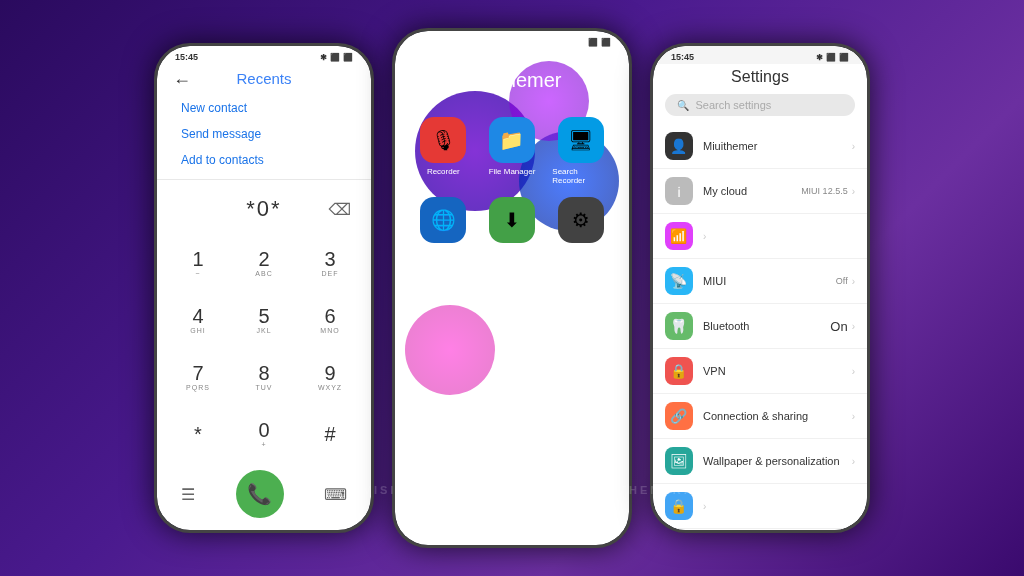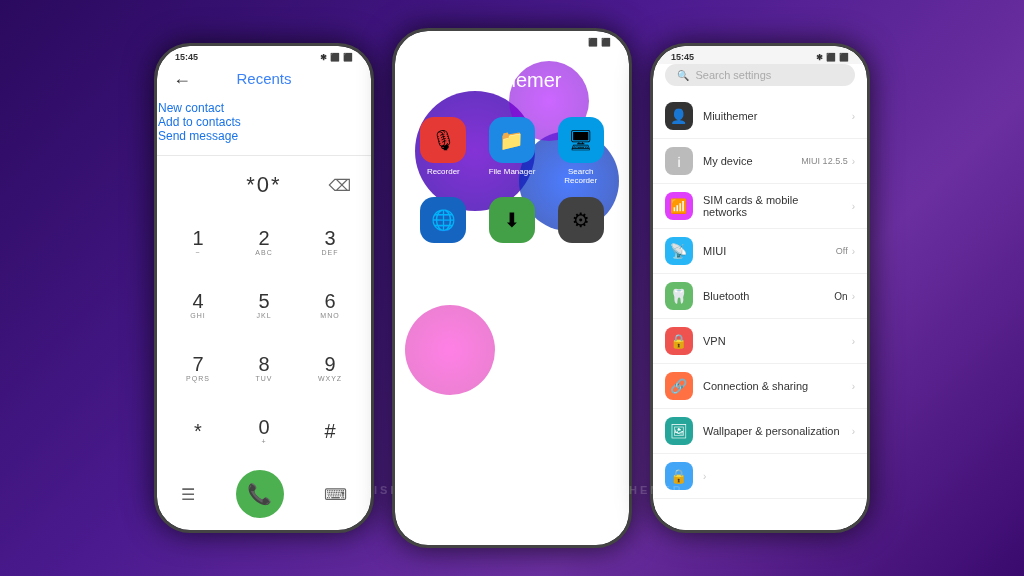--- a/index.html
+++ b/index.html
@@ -91,23 +91,24 @@
     .recents-title {
       position: absolute;
       left: 50%;
       transform: translateX(-50%);
       font-size: 15px;
       font-weight: 500;
       color: #3b82f6;
     }
 
     .contact-actions {
-      padding: 4px 1px 8px;
+      padding: 4px 24px 8px;
       display: flex;
       flex-direction: column;
+      gap: 12px;
     }
 
     .contact-action-item {
       color: #1a73e8;
       font-size: 12px;
     }
 
     .divider {
       height: 1px;
       background: #e8e8e8;
@@ -219,21 +220,21 @@
       border-radius: 14px;
       display: flex;
       align-items: center;
       justify-content: center;
       font-size: 20px;
     }
 
     .app-label {
       color: white;
       font-size: 8px;
-      text-align: center;
+      text-align: left;
     }
 
     .home-dots {
       display: flex;
       justify-content: center;
       gap: 4px;
       margin-top: 16px;
     }
 
     .dot {
@@ -330,21 +331,21 @@
       font-size: 10px;
     }
 
     .status-badge {
       font-size: 9px;
       color: #888;
     }
 
     .on-badge {
       color: #333;
-      font-size: 10px;
+      font-size: 13px;
     }
   </style>
 </head>
 <body>
 
 <div class="phone">
   <div class="phone-inner">
 
     <div class="status-bar">
       <span>15:45</span>
@@ -355,22 +356,22 @@
       </div>
     </div>
 
     <div class="phone1-header">
       <span class="back-arrow">←</span>
       <span class="recents-title">Recents</span>
     </div>
 
     <div class="contact-actions">
       <span class="contact-action-item">New contact</span>
+      <span class="contact-action-item">Send message</span>
       <span class="contact-action-item">Add to contacts</span>
-      <span class="contact-action-item">Send message</span>
     </div>
 
     <div class="divider"></div>
 
     <div class="dialpad-display">
       <span class="dial-number">*0*</span>
       <span class="backspace-icon">⌫</span>
     </div>
 
     <div class="dialpad">
@@ -494,52 +495,50 @@
 
     <div class="status-bar" style="background:#f5f5f5;">
       <span>15:45</span>
       <div class="status-icons">
         <span>✱</span>
         <span>⬛</span>
         <span>⬛</span>
       </div>
     </div>
 
+    <div class="settings-title">Settings</div>
 
     <div class="search-bar">
       <span class="search-icon-small">🔍</span>
       <span class="search-placeholder">Search settings</span>
     </div>
 
     <div class="settings-list">
 
       <div class="settings-item">
         <div class="settings-icon" style="background:#333;color:white;">👤</div>
         <div class="settings-text">
           <div class="settings-item-title">Miuithemer</div>
         </div>
         <span class="chevron">›</span>
       </div>
 
       <div class="settings-item">
         <div class="settings-icon" style="background:#bbb;color:white;">ℹ</div>
         <div class="settings-text">
-          <div class="settings-item-title">My device</div>
+          <div class="settings-item-title">My cloud</div>
         </div>
         <div class="settings-item-right">
           <span class="status-badge">MIUI 12.5.5</span>
           <span class="chevron">›</span>
         </div>
       </div>
 
       <div class="settings-item">
         <div class="settings-icon" style="background:#e040fb;color:white;">📶</div>
-        <div class="settings-text">
-          <div class="settings-item-title">SIM cards &amp; mobile networks</div>
-        </div>
         <span class="chevron">›</span>
       </div>
 
       <div class="settings-item">
         <div class="settings-icon" style="background:#29b6f6;color:white;">📡</div>
         <div class="settings-text">
           <div class="settings-item-title">MIUI</div>
         </div>
         <div class="settings-item-right">
           <span class="status-badge">Off</span>

